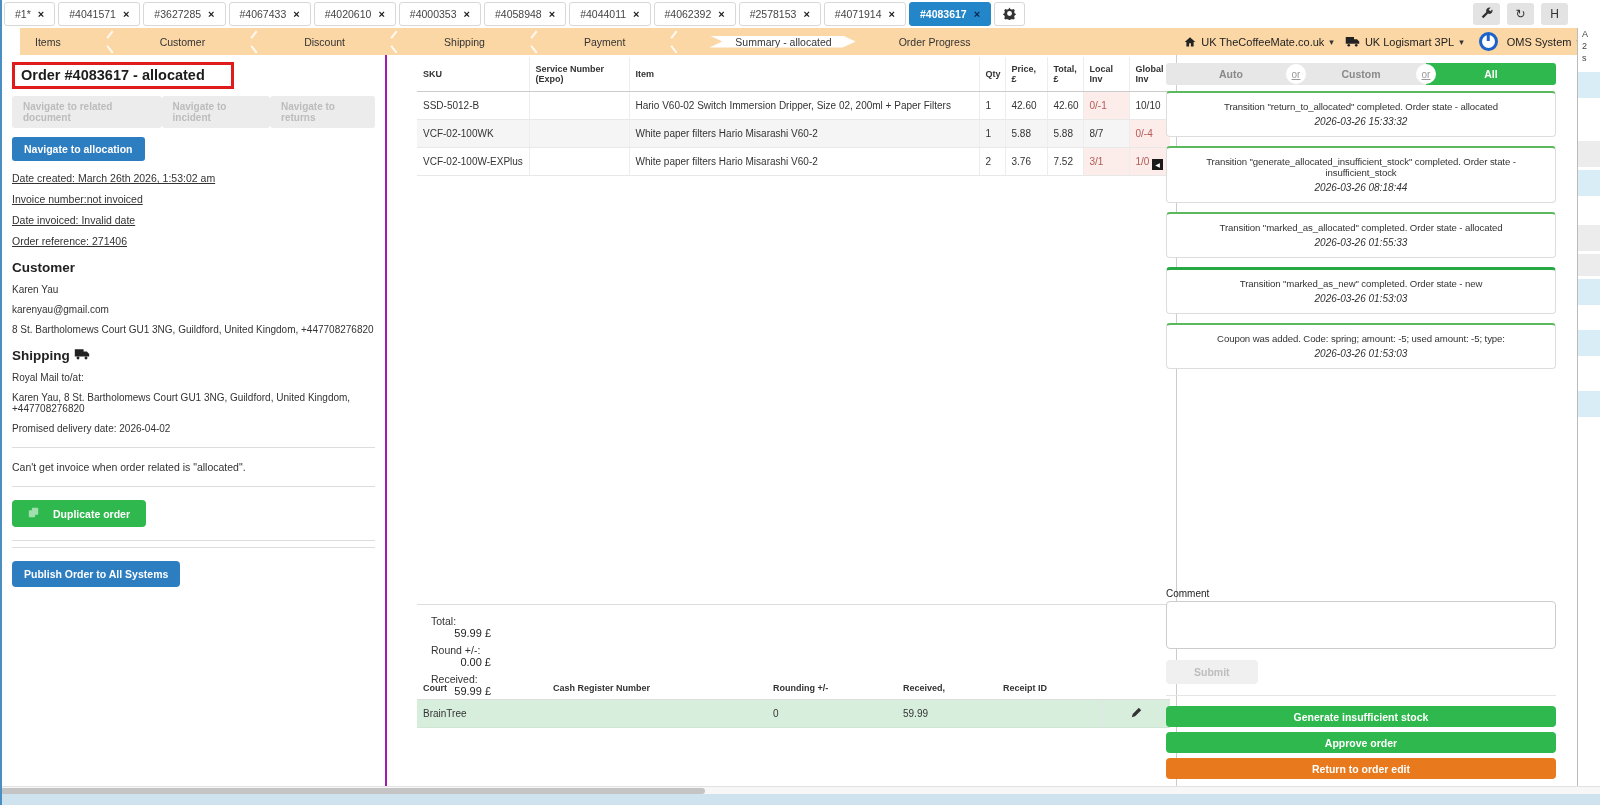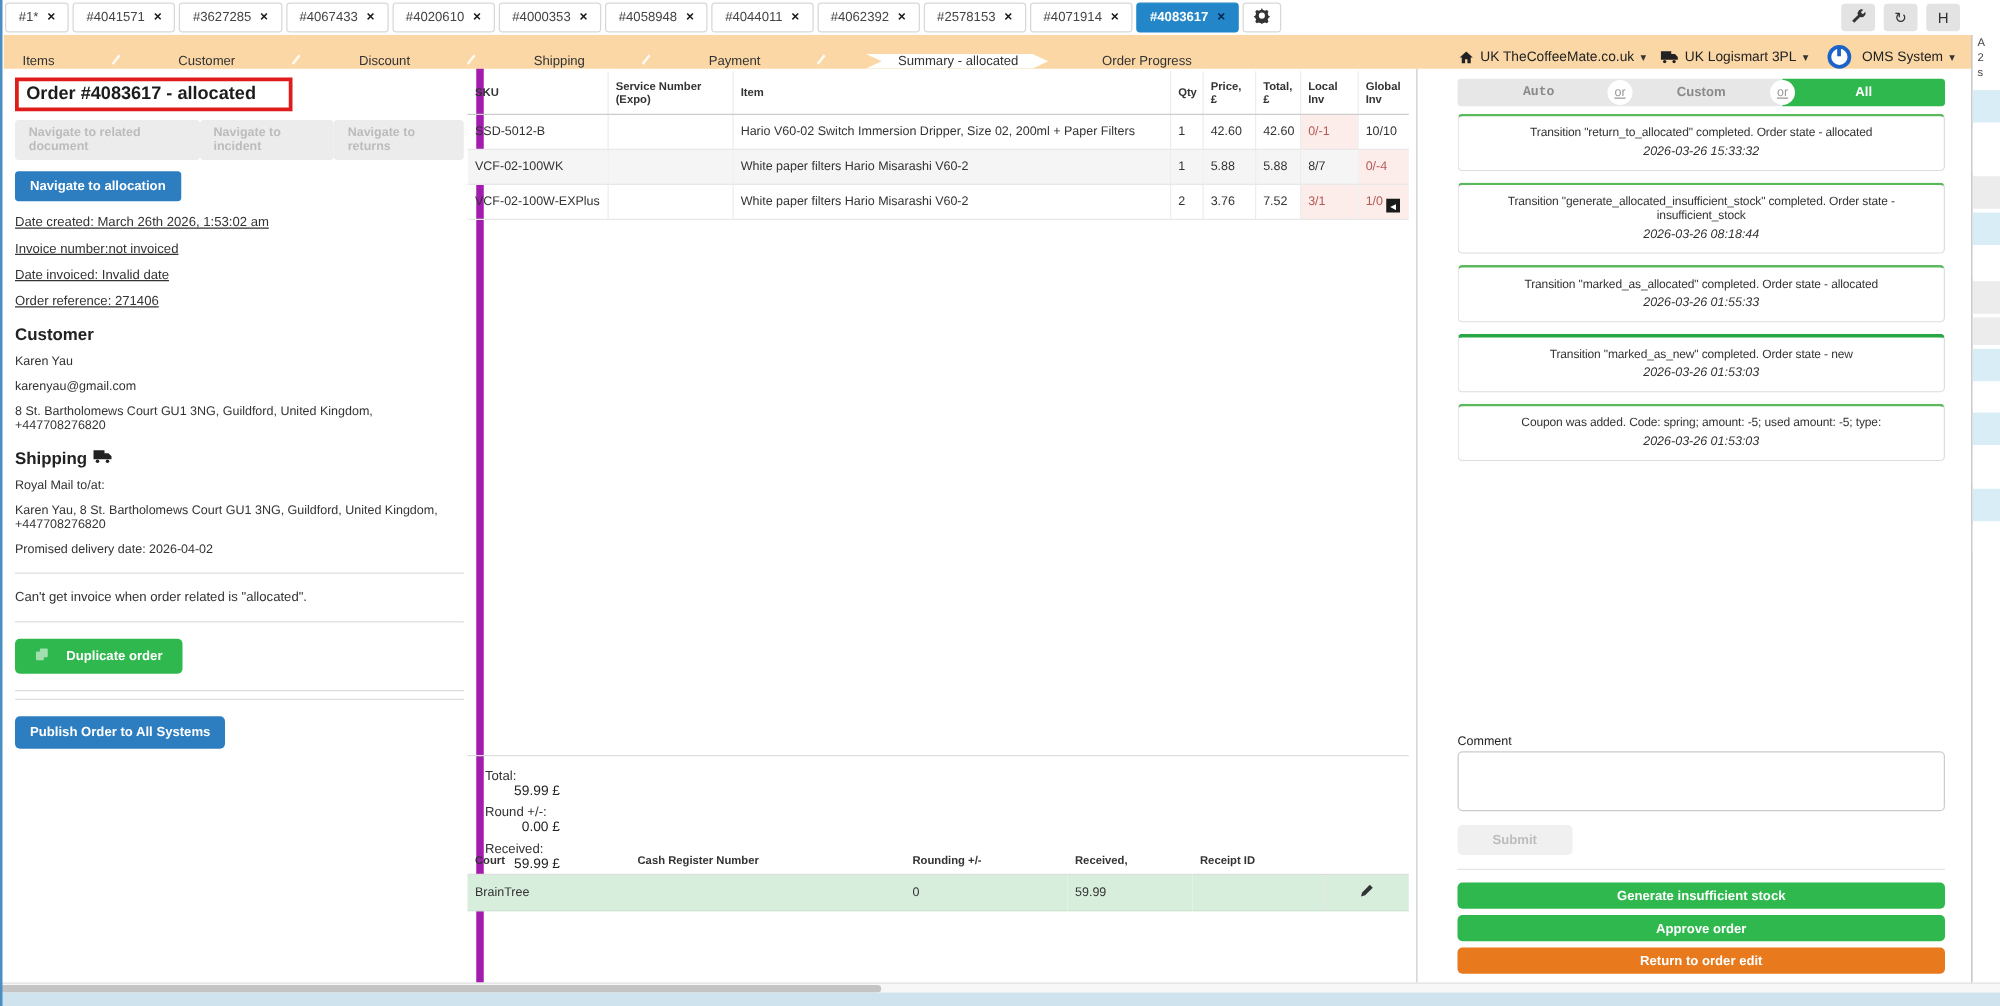--- a/index.html
+++ b/index.html
@@ -14,37 +14,37 @@
          border:1px solid #d8d8d8; border-radius:3px; background:#fff; font-size:10.5px; color:#444; cursor:default; }
   .tab .x { font-weight:bold; color:#1a1a1a; font-size:11px; line-height:1; }
   .tab.active { background:#2386c8; border-color:#2386c8; color:#fff; font-weight:bold; }
   .tab.active .x { color:#00264d; }
   .tab.gear { padding:0 8px; color:#333; }
   .winbtns { position:absolute; right:32px; top:3px; display:flex; gap:7px; }
   .winbtn { min-width:27px; height:22px; background:#e3e3e3; border-radius:3px; display:flex; align-items:center; justify-content:center;
             font-size:12px; color:#333; padding:0 6px; }
 
   
-  .navbar { position:absolute; top:28px; left:3px; width:1575px; height:27px; background:#fbd7a6; display:flex; align-items:flex-end; font-size:10.5px; color:#333;gap:28px; }
+  .navbar { position:absolute; top:28px; left:20px; width:1575px; height:27px; background:#fbd7a6; display:flex; align-items:center; font-size:10.5px; color:#333;gap:28px; }
   .step { display:flex; align-items:center; padding:0 15px; position:relative; }
   .chev { width:11px; position:relative; margin:0 1px; }
   .chev::before,.chev::after { content:""; position:absolute; left:4px; width:1.5px; height:9px; background:rgba(255,255,255,.85); }
   .chev::before { top:3px; transform:rotate(-38deg); }
   .chev::after { bottom:3px; transform:rotate(38deg); }
   .step.active { background:#fff; padding:0 24px 0 26px;
      clip-path:polygon(0 0,calc(100% - 13px) 0,100% 50%,calc(100% - 13px) 100%,0 100%,13px 50%); }
   .nav-right { margin-left:auto; display:flex; align-items:center; gap:5px; padding-right:8px; font-size:11px; color:#222; }
   .nav-right svg { display:block; }
   .caret { font-size:9px; color:#333; margin-right:6px; }
   .power { width:19px; height:19px; border-radius:50%; background:#fff; border:3px solid #1b62c9; position:relative; margin:0 4px; }
   .power::after { content:""; position:absolute; left:50%; top:-2px; width:2.5px; height:8px; background:#1b62c9; transform:translateX(-50%); }
 
   
-  .col-left  { position:absolute; top:55px; left:2px;  width:385px; height:733px; border-right:6px solid #a21caf; padding:6px 10px 0 10px; font-size:10.5px; }
-  .col-mid   { position:absolute; top:55px; left:364px; width:770px; height:733px; border-right:1px solid #ccc; }
+  .col-left  { position:absolute; top:55px; left:2px;  width:385px; height:733px; border-right:2px solid #a21caf; padding:6px 10px 0 10px; font-size:10.5px; }
+  .col-mid   { position:absolute; top:55px; left:407px; width:770px; height:733px; border-right:1px solid #ccc; }
   .col-right { position:absolute; top:55px; left:1157px; width:420px; height:733px; }
   .edge-strip{ position:absolute; top:28px; left:1577px; width:23px; height:760px; border-left:1px solid #bbb; background:#fff; overflow:hidden; }
 
   
   .order-title { display:inline-block; border:3px solid #e01b1b; padding:2px 26px 3px 6px; font-size:14.5px; font-weight:bold; color:#1c1c1c; margin:1px 0 7px; }
   .disabled-row { display:flex; gap:0; margin-bottom:9px;align-items:flex-end; }
   .btn-disabled { background:#ececec; color:#bcbcbc; font-weight:bold; font-size:10px; padding:5px 11px; border-radius:3px; }
   .btn-blue { background:#2d7dc1; color:#fff; font-weight:bold; font-size:10.5px; padding:6px 12px; border-radius:3px; display:inline-block; border:none; }
   .meta { margin-top:11px;text-decoration:underline; }
   .meta p { margin-bottom:9px; font-size:10.5px; }
@@ -73,21 +73,21 @@
 
   
   .pay-table { position:absolute; top:622px; left:10px; width:753px; border-collapse:collapse; table-layout:fixed; }
   .pay-table th { font-size:9px; font-weight:bold; text-align:left; padding:6px 6px; border-bottom:1px solid #ddd; }
   .pay-table td { font-size:10px; padding:7px 6px; background:#d8eedd; border-bottom:1px solid #cfe6d4; }
   .pay-table td.edit { text-align:center; border-left:1px solid #e4e4e4; }
 
   
   .toggle { position:absolute; top:8px; left:9px; width:390px; height:22px; display:flex; align-items:center; }
   .seg { flex:1; height:22px; background:#e7e7e7; color:#8a8a8a; font-size:10.5px; font-weight:bold; display:flex; align-items:center; justify-content:center; }
-  .seg:first-child { border-radius:3px 0 0 3px;font-family:Liberation Mono, monospace; }
+  .seg:first-child { border-radius:3px 0 0 3px; }
   .seg:last-child { border-radius:0 3px 3px 0; }
   .seg.active { background:#2eb84d; color:#fff; }
   .or { width:20px; height:20px; border-radius:50%; background:#fff; color:#999; font-size:10px; display:flex; align-items:center; justify-content:center; margin:16px -10px; z-index:2;text-decoration:underline; }
   .events { position:absolute; top:36px; left:9px; width:390px; display:flex; flex-direction:column; gap:9px; }
   .event { background:#fff; border:1px solid #ddd; border-top:2px solid #5cb85c; border-radius:4px; padding:8px 5px 9px; text-align:center; }
   .event .txt { font-size:9.6px; color:#333; letter-spacing:-.1px; }
   .event .time { font-size:10px; color:#333; font-style:italic; margin-top:4px; }
   .event.emph { border-top:3px solid #28a745; }
   .comment-label { position:absolute; top:533px; left:9px; font-size:10px; color:#222; }
   .comment-box { position:absolute; top:546px; left:9px; width:390px; height:48px; border:1px solid #ccc; border-radius:4px; resize:none; font-family:"Liberation Sans",sans-serif; font-size:11px; padding:4px; }

